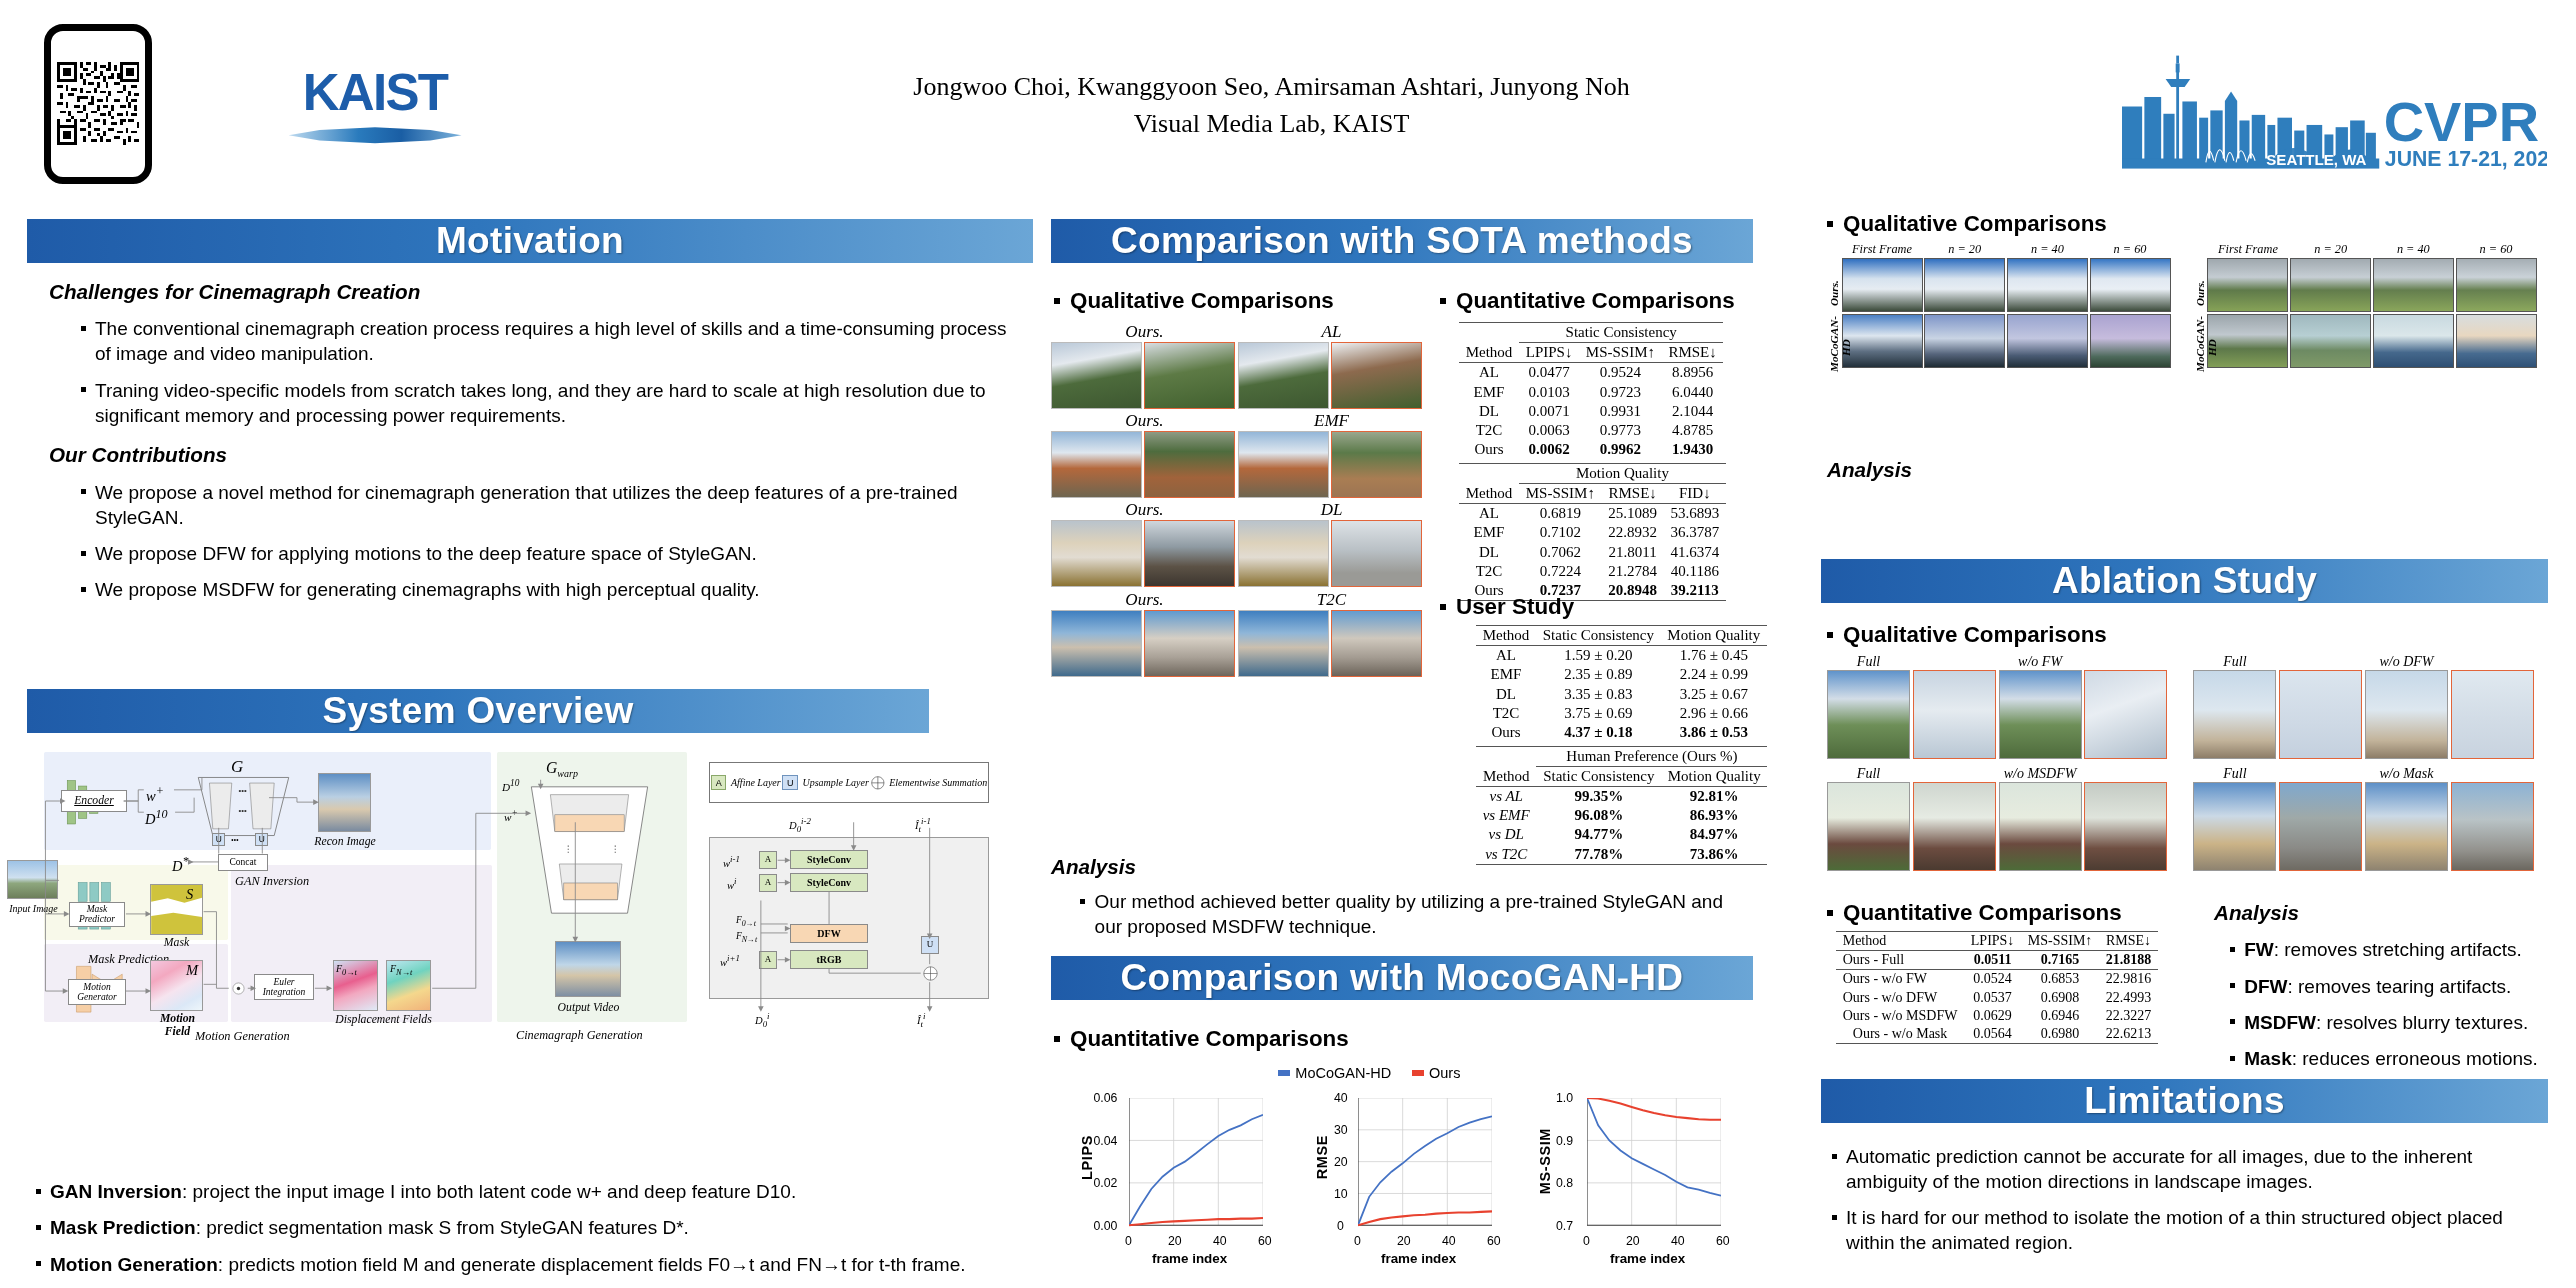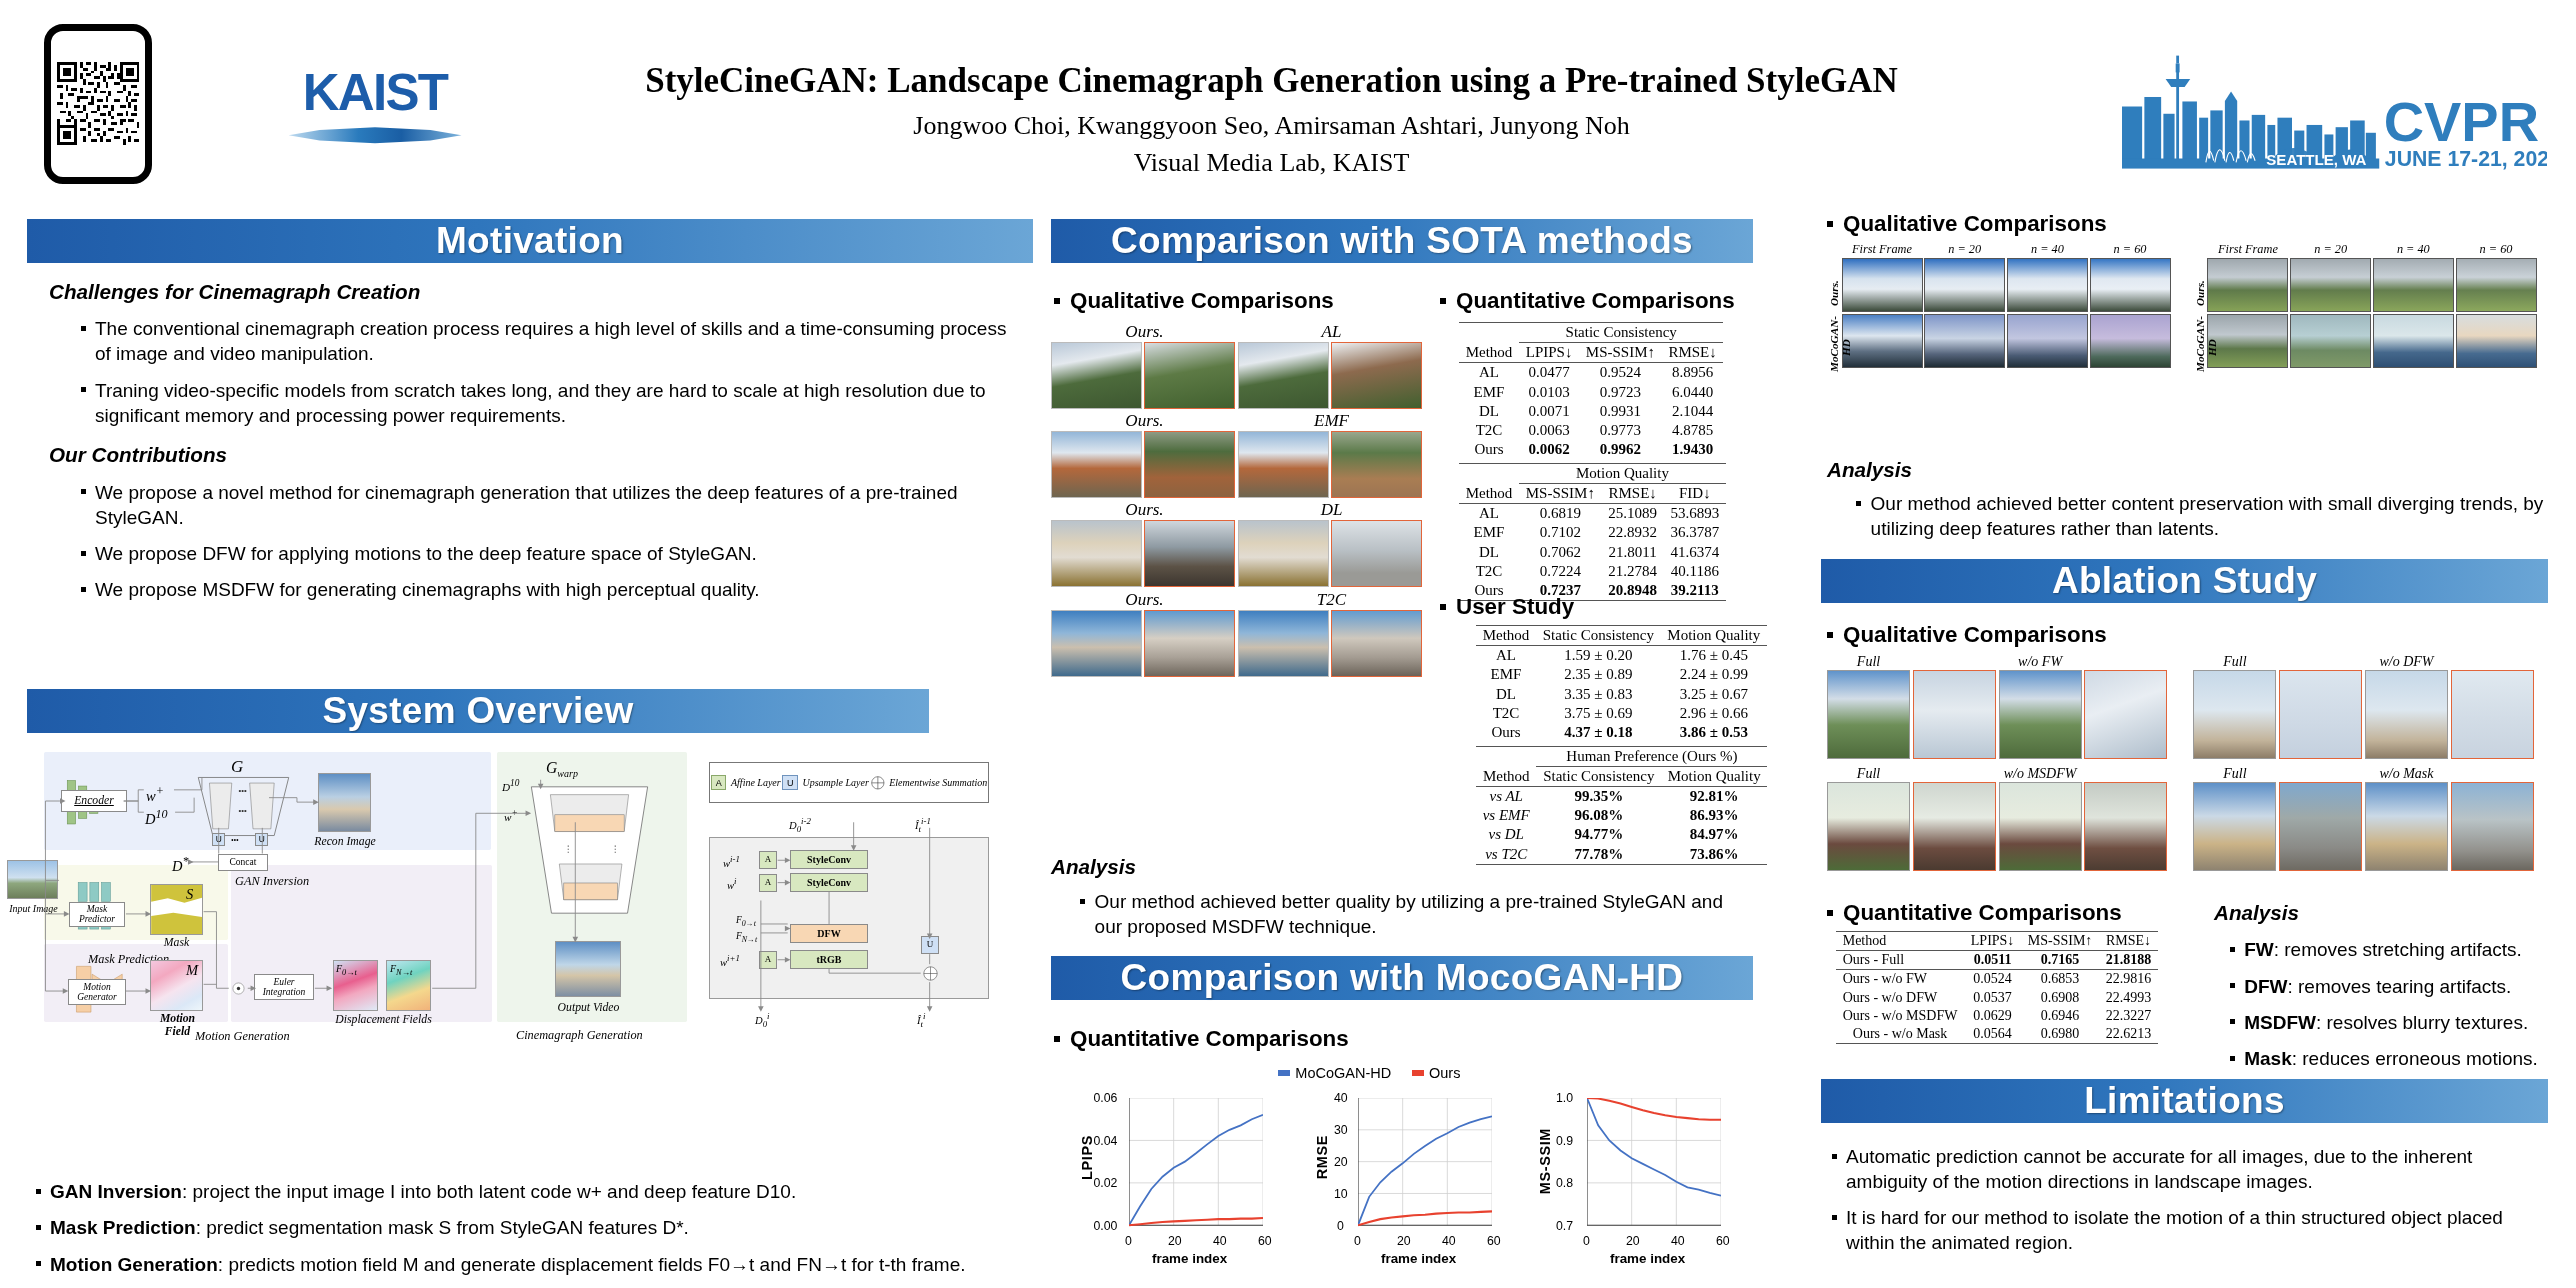--- a/index.html
+++ b/index.html
@@ -254,21 +254,20 @@
       </g>
     </svg>
   </div>
 
   <div class="kaist-logo">
     <div class="kaist-text">KAIST</div>
     <div class="kaist-swoosh"></div>
   </div>
 
   <div class="title-block">
-    <div class="poster-title">StyleCineGAN: Landscape Cinemagraph Generation using a Pre-trained StyleGAN</div>
     <div class="poster-authors">Jongwoo Choi, Kwanggyoon Seo, Amirsaman Ashtari, Junyong Noh</div>
     <div class="poster-affil">Visual Media Lab, KAIST</div>
   </div>
 
   <div class="cvpr-logo">
     <svg width="425" height="151" viewBox="0 0 760 270">
       <g fill="#2f7ebd">
 
         <rect x="0" y="135" width="36" height="100"></rect>
         <rect x="40" y="118" width="30" height="117"></rect>
@@ -988,23 +987,20 @@
         <div class="ph" style="width:81px;height:54px;border-color:#555;background:linear-gradient(180deg,#9fb8be 0%,#b7cfd3 40%,#6d8a63 68%,#7f9a68 100%);"></div>
         <div class="ph" style="width:81px;height:54px;border-color:#555;background:linear-gradient(180deg,#c8d9e0 0%,#dbe7ea 40%,#45688c 72%,#2e4f73 100%);"></div>
         <div class="ph" style="width:81px;height:54px;border-color:#555;background:linear-gradient(180deg,#d8ddde 0%,#e8d7c0 40%,#476b90 74%,#2f5176 100%);"></div>
       </div>
     </div>
   </div>
 </div>
 
 <div style="position:absolute; left:1827px; top:458px; width:727px;">
   <div class="subhead">Analysis</div>
-  <ul class="bullet-list" style="margin-top:9px; margin-left:24.6px;">
-    <li>Our method achieved better content preservation with small diverging trends, by utilizing deep features rather than latents.</li>
-  </ul>
 </div>
 
 <div class="banner" style="left:1821px; top:559px; width:727px; height:44px;">
   <span>Ablation Study</span>
 </div>
 
 <div class="sq-head" style="position:absolute; left:1824px; top:622px;">Qualitative Comparisons</div>
 
 <div style="position:absolute; left:1827px; top:654px; width:727px;">
   <div style="display:flex; gap:26px;">

